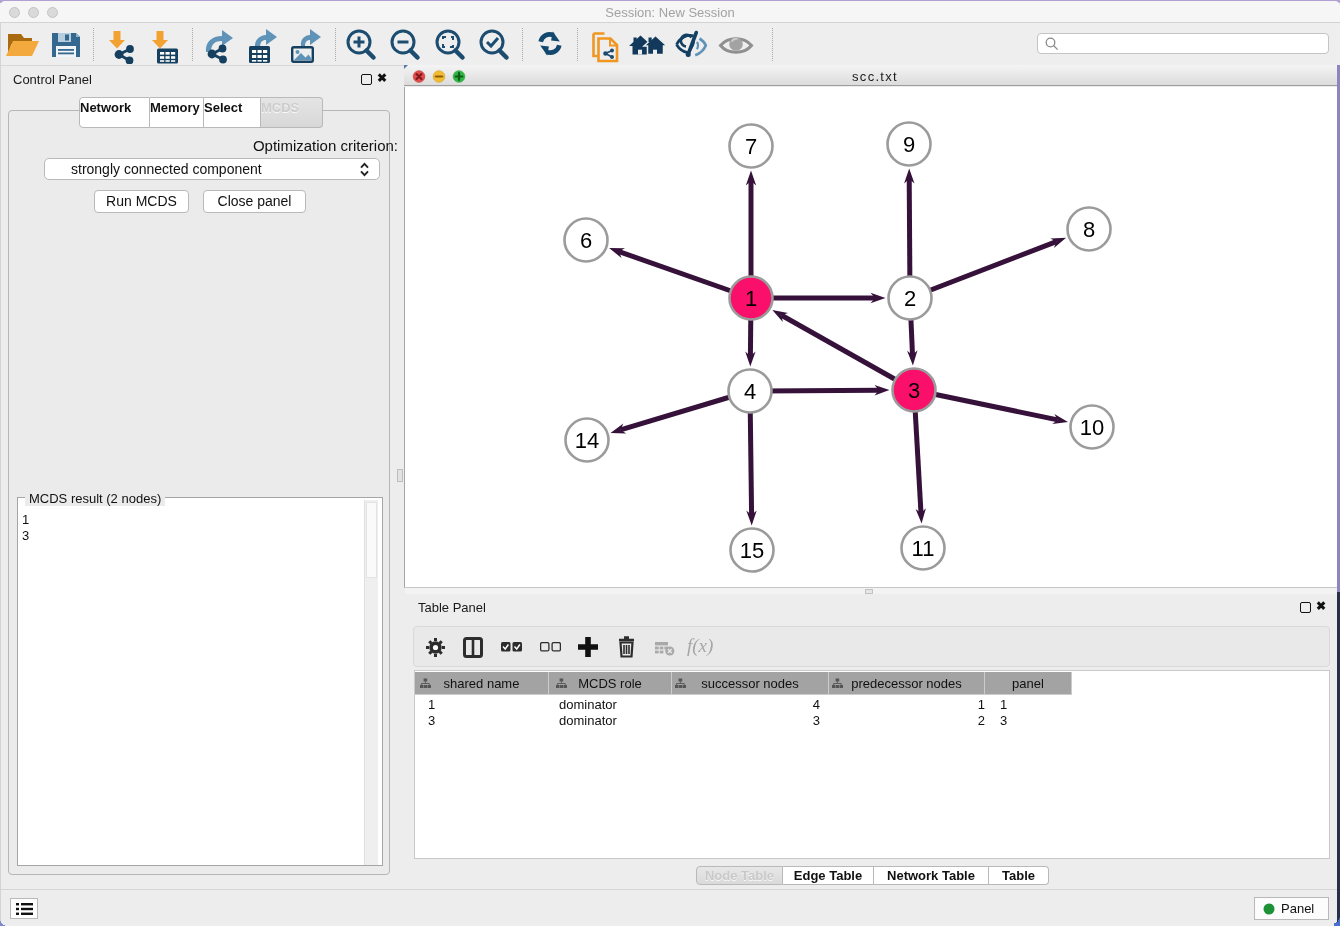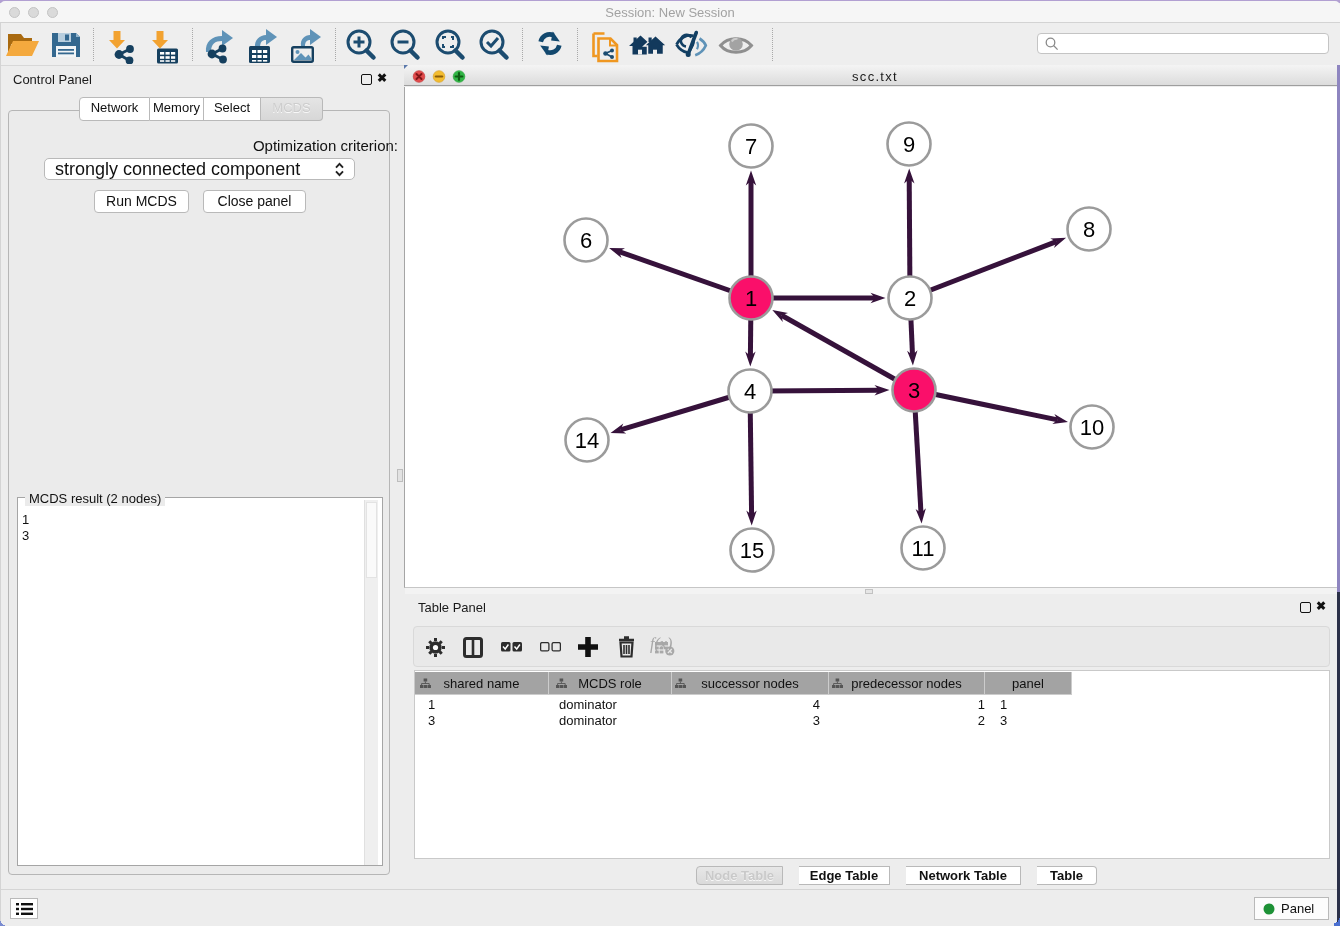--- a/index.html
+++ b/index.html
@@ -15,23 +15,23 @@
   .sep { top:28px; height:33px; width:0; border-left:1px dotted #a9a9a9; }
   .ticon { top:26px; width:38px; height:38px; }
   #searchbox { left:1037px; top:33px; width:292px; height:21px; background:#fff; border:1px solid #c4c4c4; border-radius:4px; }
 
   
   #cp-title { left:13px; top:72px; font-size:13px; color:#1a1a1a; }
   .float-ico { width:11px; height:11px; border:1.5px solid #111; border-radius:2px; }
   .x-ico { font-size:12px; color:#111; font-weight:bold; }
   #cp-panel { left:8px; top:110px; width:382px; height:765px; background:#ebebeb; border:1px solid #b6b6b6; border-radius:4px; }
   .tabrow { display:flex; }
-  .tab { height:24px; border:1px solid #b9b9b9; background:#fff; font-size:13px; font-weight:normal; color:#111; text-align:center; line-height:19px; }
+  .tab { height:31px; border:1px solid #b9b9b9; background:#fff; font-size:13px; font-weight:bold; color:#111; text-align:left; line-height:19px; }
   #opt-label { left:0px; top:137px; width:398px; text-align:right; font-size:15px; color:#111; }
-  #opt-select { left:44px; top:158px; width:311px; height:22px; background:#fff; border:1px solid #b9b9b9; border-radius:5px; font-size:18px; color:#111; line-height:20px; padding-left:10px; }
+  #opt-select { left:44px; top:158px; width:336px; height:22px; background:#fff; border:1px solid #b9b9b9; border-radius:5px; font-size:14px; color:#111; line-height:20px; padding-left:26px; }
   .btn { height:23px; background:#fff; border:1px solid #b9b9b9; border-radius:4px; font-size:14px; color:#111; text-align:center; line-height:21px; }
   #fieldset { left:17px; top:497px; width:366px; height:369px; border:1px solid #a5a5a5; }
   #fs-label { left:25px; top:491px; background:#ebebeb; padding:0 4px; font-size:13px; color:#111; }
   #fs-white { left:18px; top:498px; width:364px; height:367px; background:#fff; }
 
   
   #net-title { left:404px; top:65px; width:933px; height:21px; background:linear-gradient(#f4f4f4,#dcdcdc); border-bottom:1px solid #9e9e9e; }
   #net-canvas { left:404px; top:87px; width:933px; height:501px; background:#fff; border-left:1px solid #a5a5a5; border-bottom:1px solid #c6c6c6; }
 
   
@@ -353,21 +353,21 @@
   <rect x="0" y="4.6" width="3.7" height="2.8"></rect>
         <rect x="4.7" y="4.6" width="3.7" height="2.8"></rect>
         <rect x="9.4" y="4.6" width="3.6" height="2.8"></rect>
   <rect x="0" y="8.6" width="3.7" height="2.8"></rect>
         <rect x="4.7" y="8.6" width="3.7" height="2.8"></rect>
       </g>
   <circle cx="14.8" cy="9" r="4.6" fill="#a9a9a9"></circle>
   <path d="M12.9 7.1 L16.7 10.9 M16.7 7.1 L12.9 10.9" stroke="#e9e9e9" stroke-width="1.4"></path>
 </svg>
 
-<div class="abs" style="left:650px; top:635px; font-family:'Liberation Serif',serif; font-style:italic; font-size:16px; color:#a6a6a6;">f(x)</div>
+<div class="abs" style="left:687px; top:635px; font-family:'Liberation Serif',serif; font-style:italic; font-size:19px; color:#a6a6a6;">f(x)</div>
 </div>
 <div id="tp-table" class="abs"></div>
 <div id="tp-header">
   <div class="th abs" style="left:415px; width:134px;">shared name</div>
   <div class="th abs" style="left:549px; width:123px;">MCDS role</div>
   <div class="th abs" style="left:672px; width:157px;">successor nodes</div>
   <div class="th abs" style="left:829px; width:156px;">predecessor nodes</div>
   <div class="th abs" style="left:985px; width:87px;">panel</div>
 <svg class="abs" style="left:420px; top:678px; z-index:6;" width="11" height="11" viewBox="0 0 11 11">
 <rect x="3.6" y="0.5" width="3.6" height="3" fill="#555"></rect>
@@ -403,21 +403,21 @@
   <div class="td abs" style="left:559px; top:697px;">dominator</div>
   <div class="td abs" style="left:672px; top:697px; width:148px; text-align:right;">4</div>
   <div class="td abs" style="left:830px; top:697px; width:155px; text-align:right;">1</div>
   <div class="td abs" style="left:1000px; top:697px;">1</div>
   <div class="td abs" style="left:428px; top:713px;">3</div>
   <div class="td abs" style="left:559px; top:713px;">dominator</div>
   <div class="td abs" style="left:672px; top:713px; width:148px; text-align:right;">3</div>
   <div class="td abs" style="left:830px; top:713px; width:155px; text-align:right;">2</div>
   <div class="td abs" style="left:1000px; top:713px;">3</div>
 </div>
-<div id="bt-tabs" class="abs tabrow" style="left:696px; top:866px;gap:16px;">
+<div id="bt-tabs" class="abs tabrow" style="left:696px; top:866px;">
   <div class="bt-tab" style="width:87px; border-radius:4px 0 0 4px; background:linear-gradient(#e7e7e7,#dadada); color:#c9c9c9; text-shadow:0 1px 0 #f8f8f8;">Node Table</div>
   <div class="bt-tab" style="width:91px; border-left:none;">Edge Table</div>
   <div class="bt-tab" style="width:115px; border-left:none;">Network Table</div>
   <div class="bt-tab" style="width:60px; border-left:none; border-radius:0 4px 4px 0;">Table</div>
 </div>
 
 <div id="statusbar" class="abs"></div>
 <div id="listbtn" class="abs"></div>
 <svg class="abs" style="left:16px; top:903px;" width="17" height="12" viewBox="0 0 17 12">
   <rect x="0" y="0" width="3" height="2.4" fill="#111"></rect>

